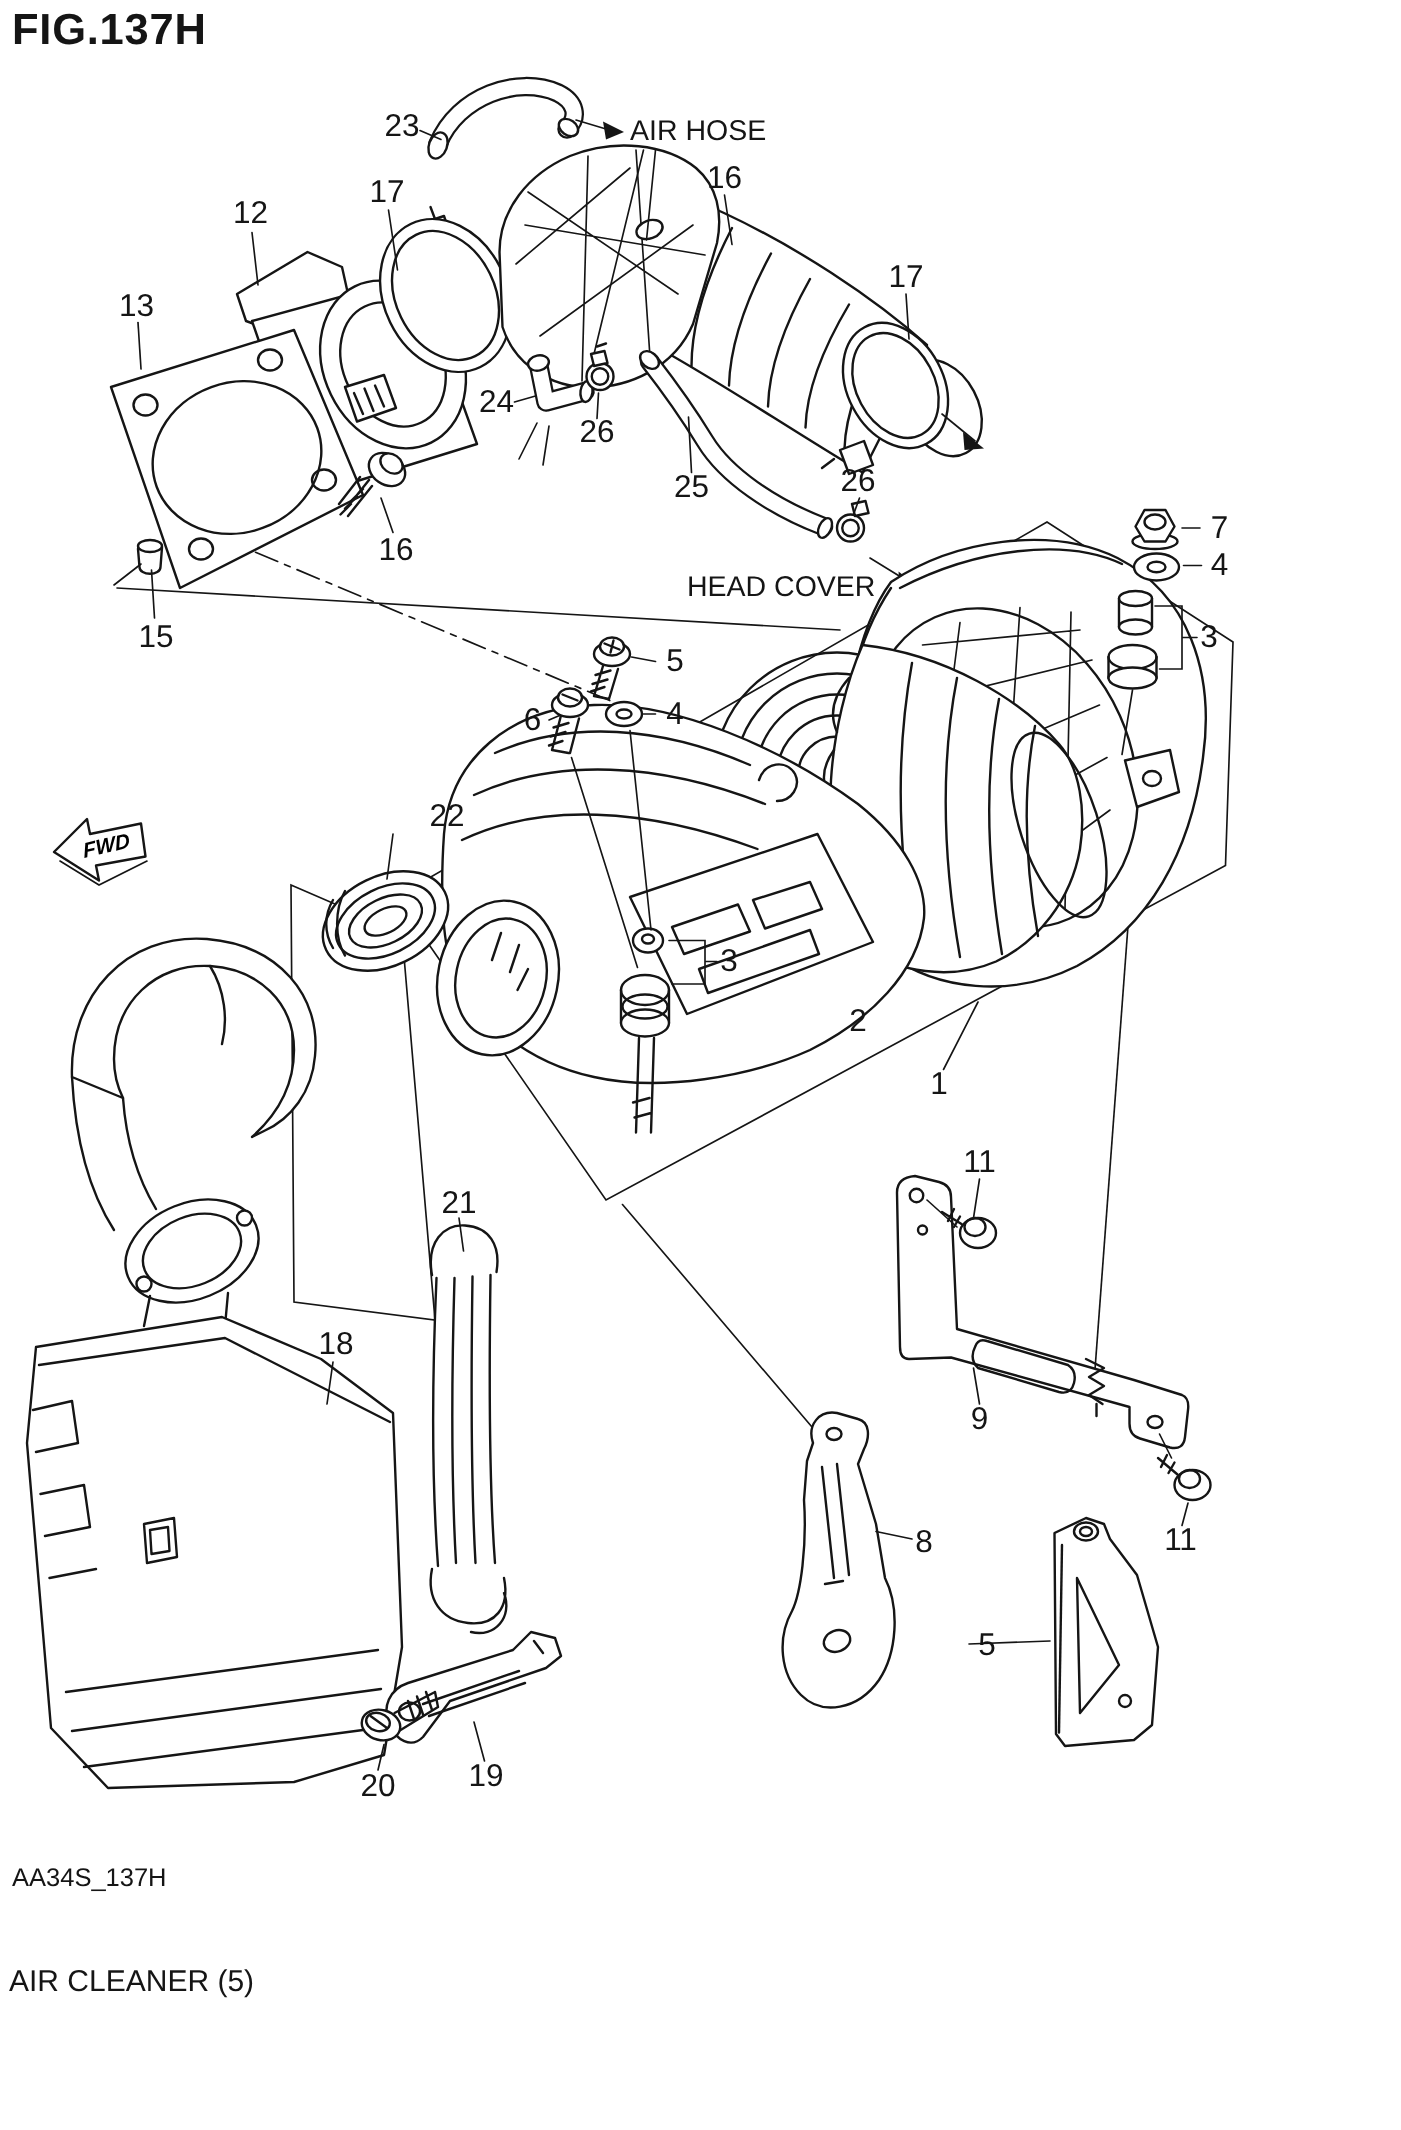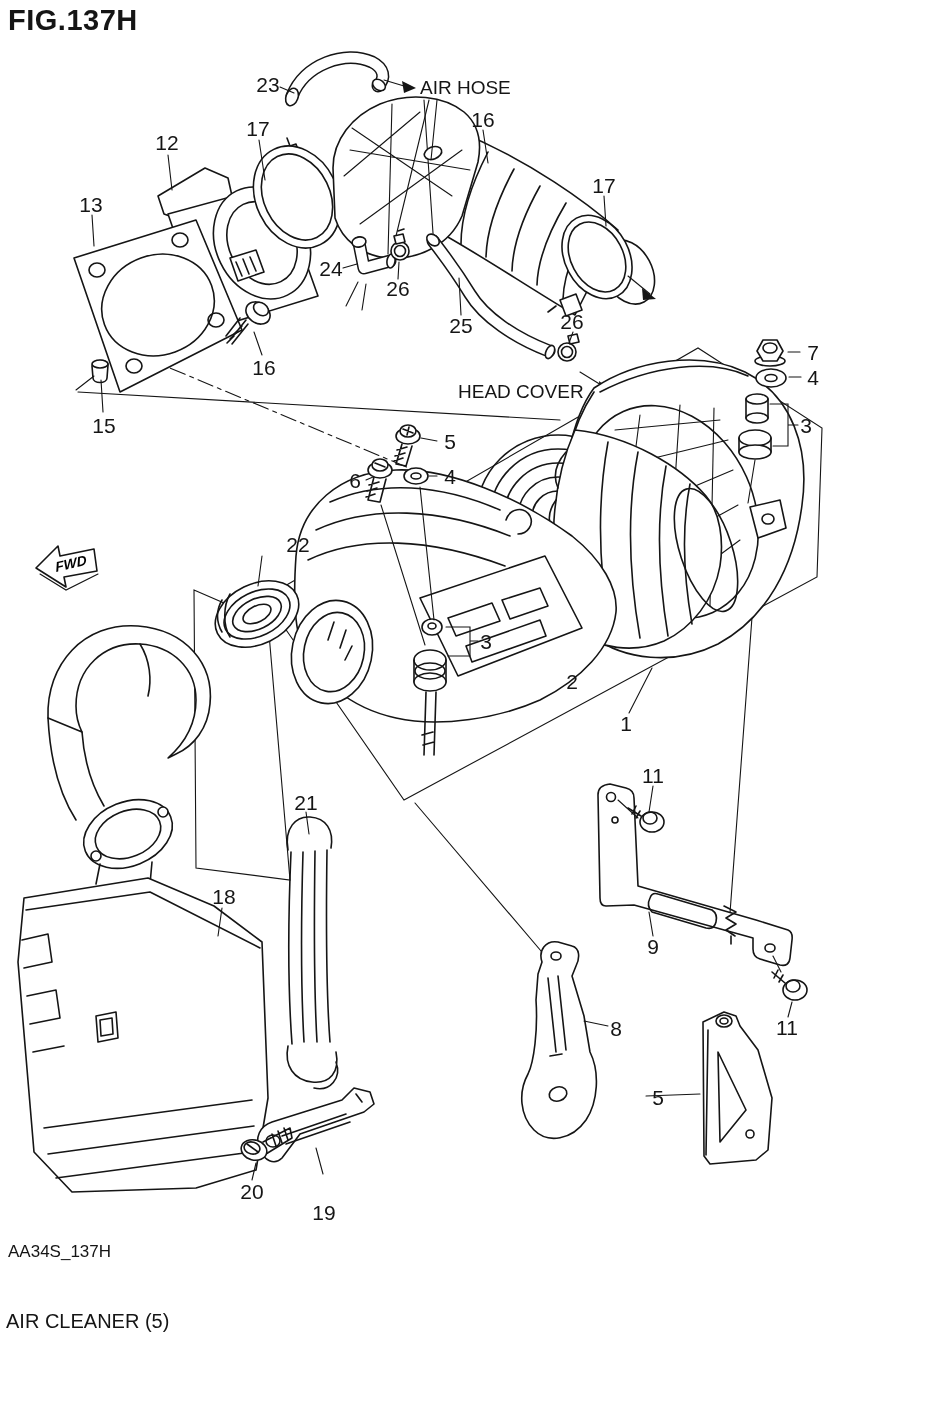--- a/index.html
+++ b/index.html
@@ -382,18 +382,18 @@
       <div class="callout" style="left: 572px; top: 681px;">2</div>
       <div class="callout" style="left: 626px; top: 723px;">1</div>
       <div class="callout" style="left: 653px; top: 775px;">11</div>
       <div class="callout" style="left: 653px; top: 946px;">9</div>
       <div class="callout" style="left: 616px; top: 1028px;">8</div>
       <div class="callout" style="left: 787px; top: 1027px;">11</div>
       <div class="callout" style="left: 658px; top: 1097px;">5</div>
       <div class="callout" style="left: 224px; top: 896px;">18</div>
       <div class="callout" style="left: 306px; top: 802px;">21</div>
       <div class="callout" style="left: 252px; top: 1191px;">20</div>
-      <div class="callout" style="left: 324px; top: 1212px;">19</div>
+      <div class="callout" style="left: 324px; top: 1184px;">19</div>
     </div>
 
   <div class="footer-code">AA34S_137H</div>
   <div class="footer-caption">AIR CLEANER (5)</div>
 </div>
 
 </body></html>

